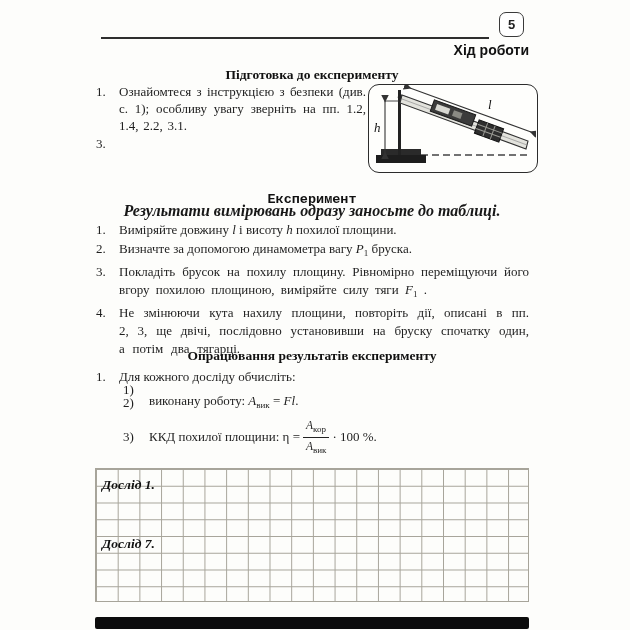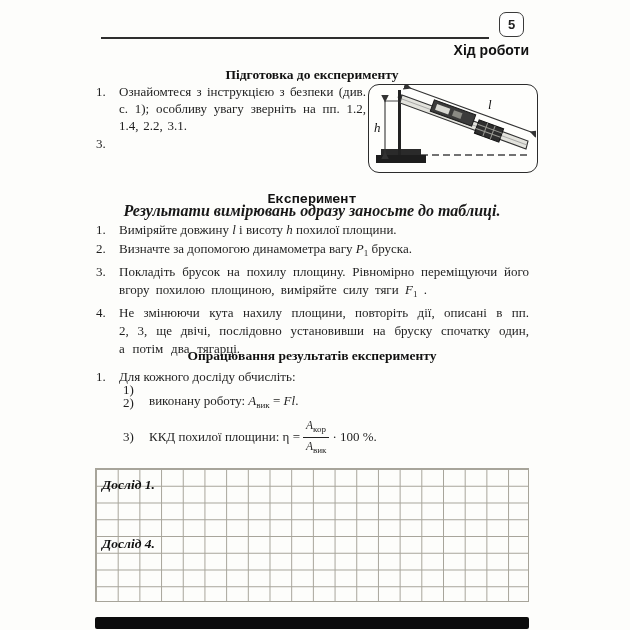--- a/index.html
+++ b/index.html
@@ -184,18 +184,18 @@
           <span class="fr-num"><span class="i">A</span><span class="sub">кор</span></span>
           <span class="fr-den"><span class="i">A</span><span class="sub">вик</span></span>
         </span>
         <span><span> · 100 %.</span></span>
       </span>
     </div>
   </div>
 
   <div class="abs grid">
     <div class="trial t1">Дослід 1.</div>
-    <div class="trial t2">Дослід 4.</div>
+    <div class="trial t2">Дослід 7.</div>
   </div>
 
   <div class="abs bar"></div>
 
 </div>
 
 </body></html>

